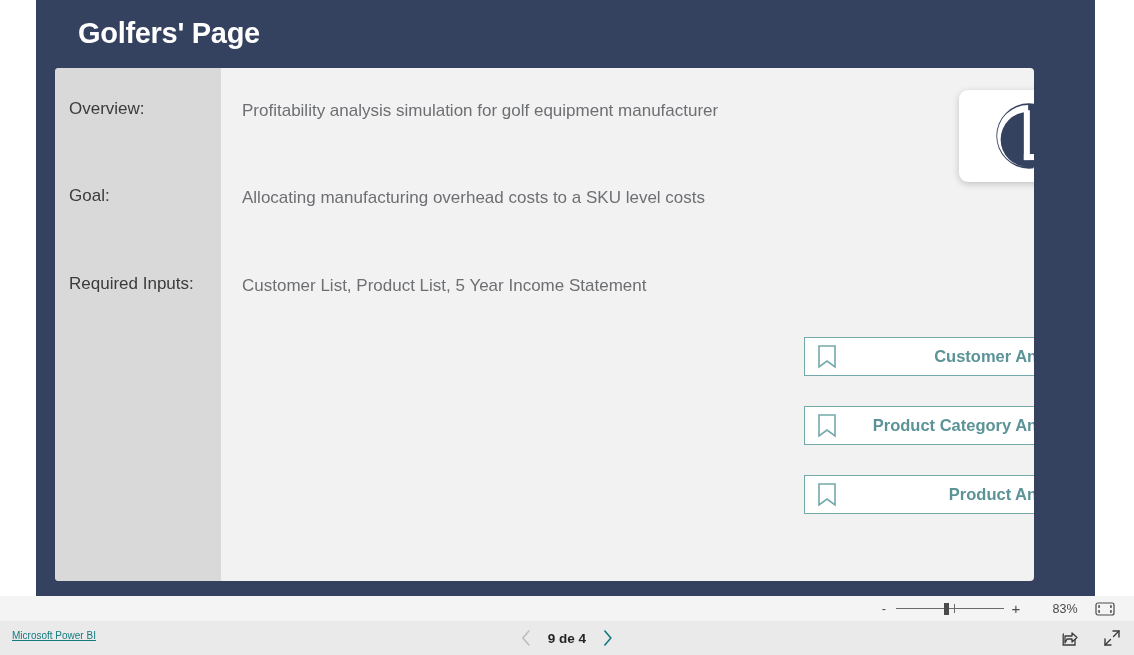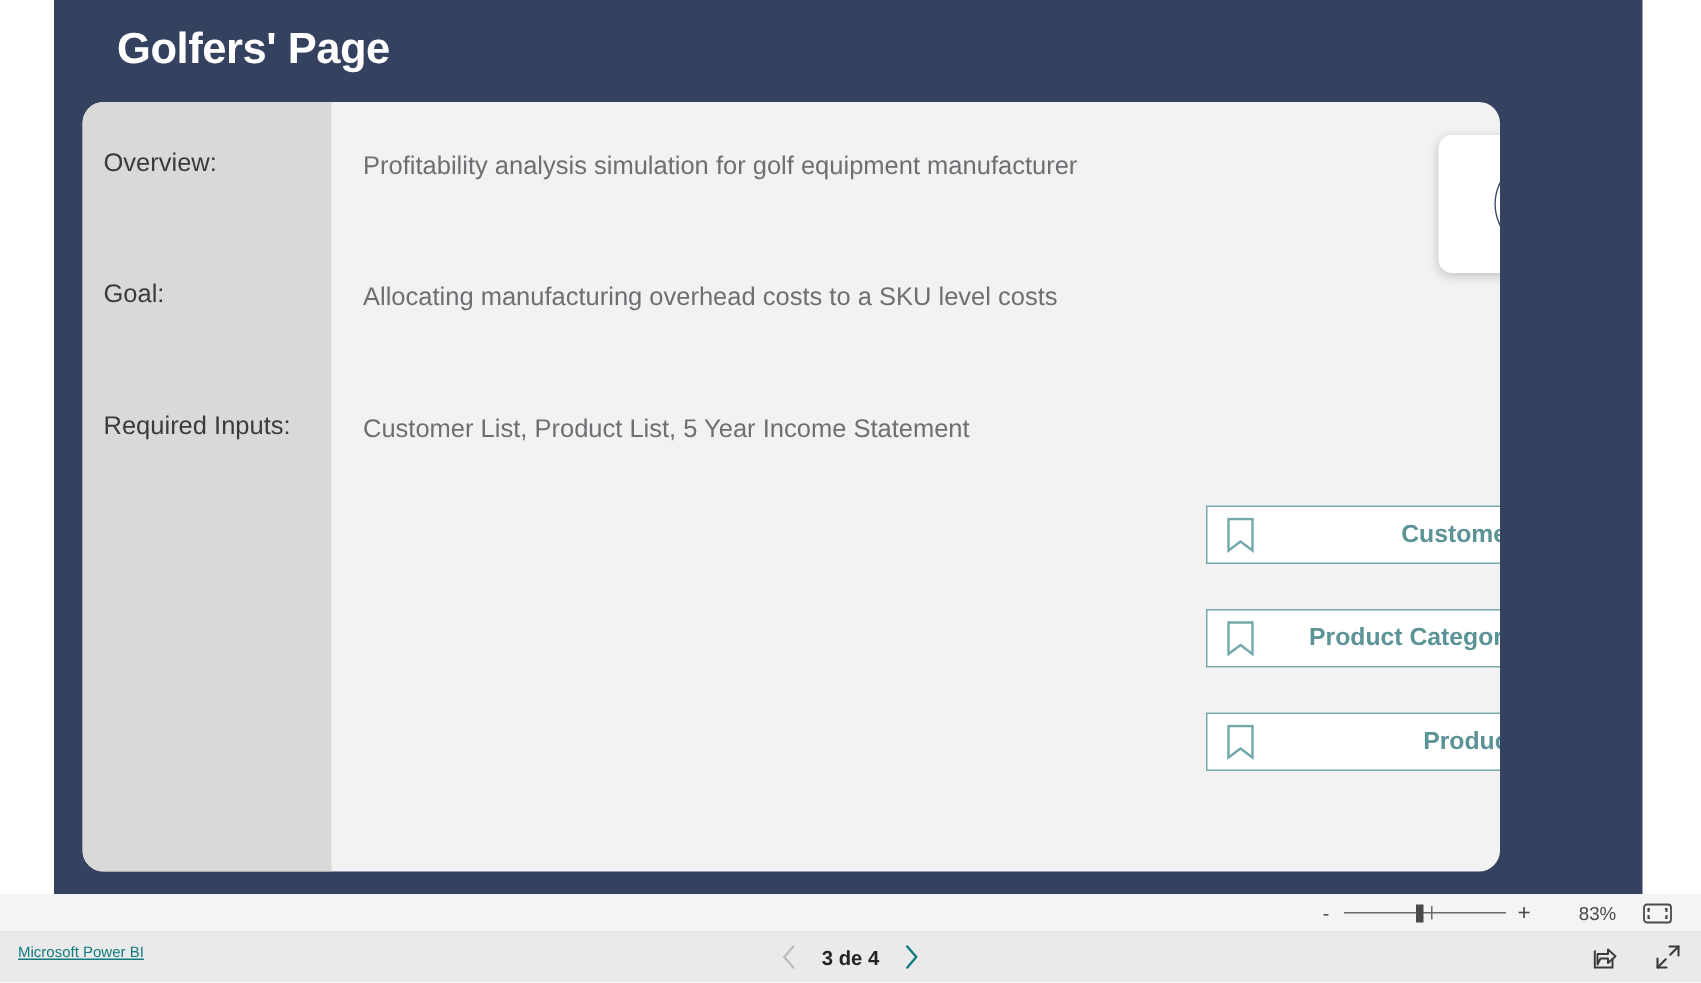--- a/index.html
+++ b/index.html
@@ -44,22 +44,23 @@
   }
 
   
   .content-card {
     position: absolute;
     left: 19px;
     top: 68px;
     width: 945px;
     height: 513px;
     background: #f2f2f2;
-    border-radius: 14px;
+    border-radius: 4px;
     overflow: hidden;
+    padding-left: 34px;
   }
 
   .label-column {
     position: absolute;
     left: 0;
     top: 0;
     width: 166px;
     height: 513px;
     background: #d9d9d9;
   }
@@ -419,21 +420,21 @@
   <div class="bottom-bar">
 
     <a class="powerbi-link">Microsoft Power BI</a>
 
     <div class="page-nav">
       <span class="nav-chevron">
         <svg width="10" height="16" viewBox="0 0 10 16">
           <path d="M8 1 L2 8 L8 15" fill="none" stroke="#bdbdbd" stroke-width="1.6" stroke-linecap="round" stroke-linejoin="round"></path>
         </svg>
       </span>
-      <span class="page-indicator">3 de 4</span>
+      <span class="page-indicator">9 de 4</span>
       <span class="nav-chevron">
         <svg width="10" height="16" viewBox="0 0 10 16">
           <path d="M2 1 L8 8 L2 15" fill="none" stroke="#137b80" stroke-width="1.6" stroke-linecap="round" stroke-linejoin="round"></path>
         </svg>
       </span>
     </div>
 
     <div class="bottom-right-icons">
       <span class="bar-icon">
         <svg width="18" height="18" viewBox="0 0 18 18">

